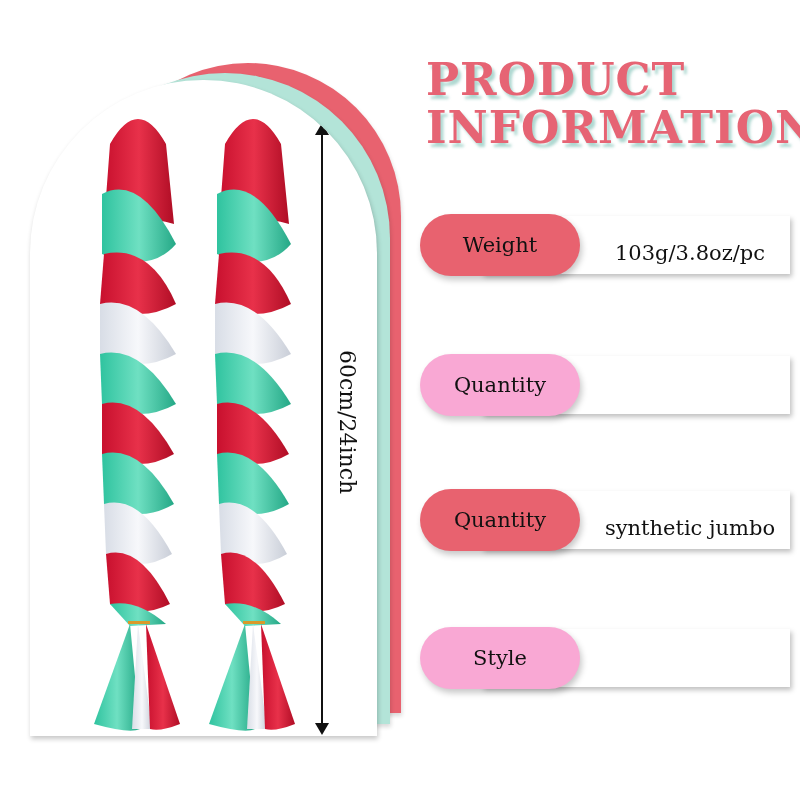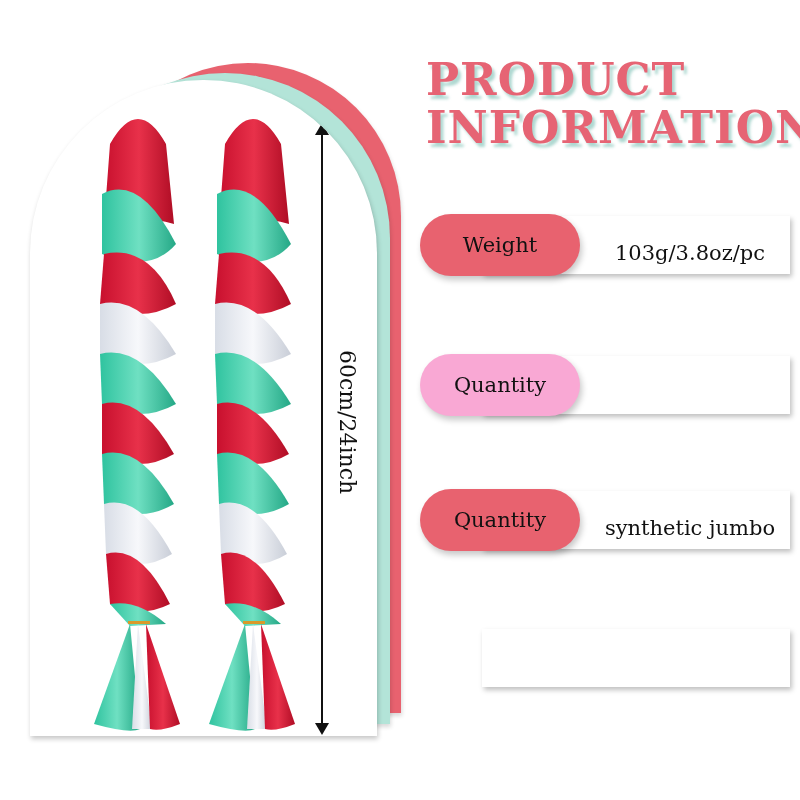--- a/index.html
+++ b/index.html
@@ -110,13 +110,14 @@
 </div>
 
 <div class="spec-row" style="top:489px;">
   <div class="spec-box"></div>
   <div class="spec-pill pill-red">Quantity</div>
   <div class="spec-value">synthetic jumbo</div>
 </div>
 
 <div class="spec-row" style="top:627px;">
   <div class="spec-box"></div>
+  <div class="spec-pill pill-teal">Style</div>
 </div>
 
 </body></html>

